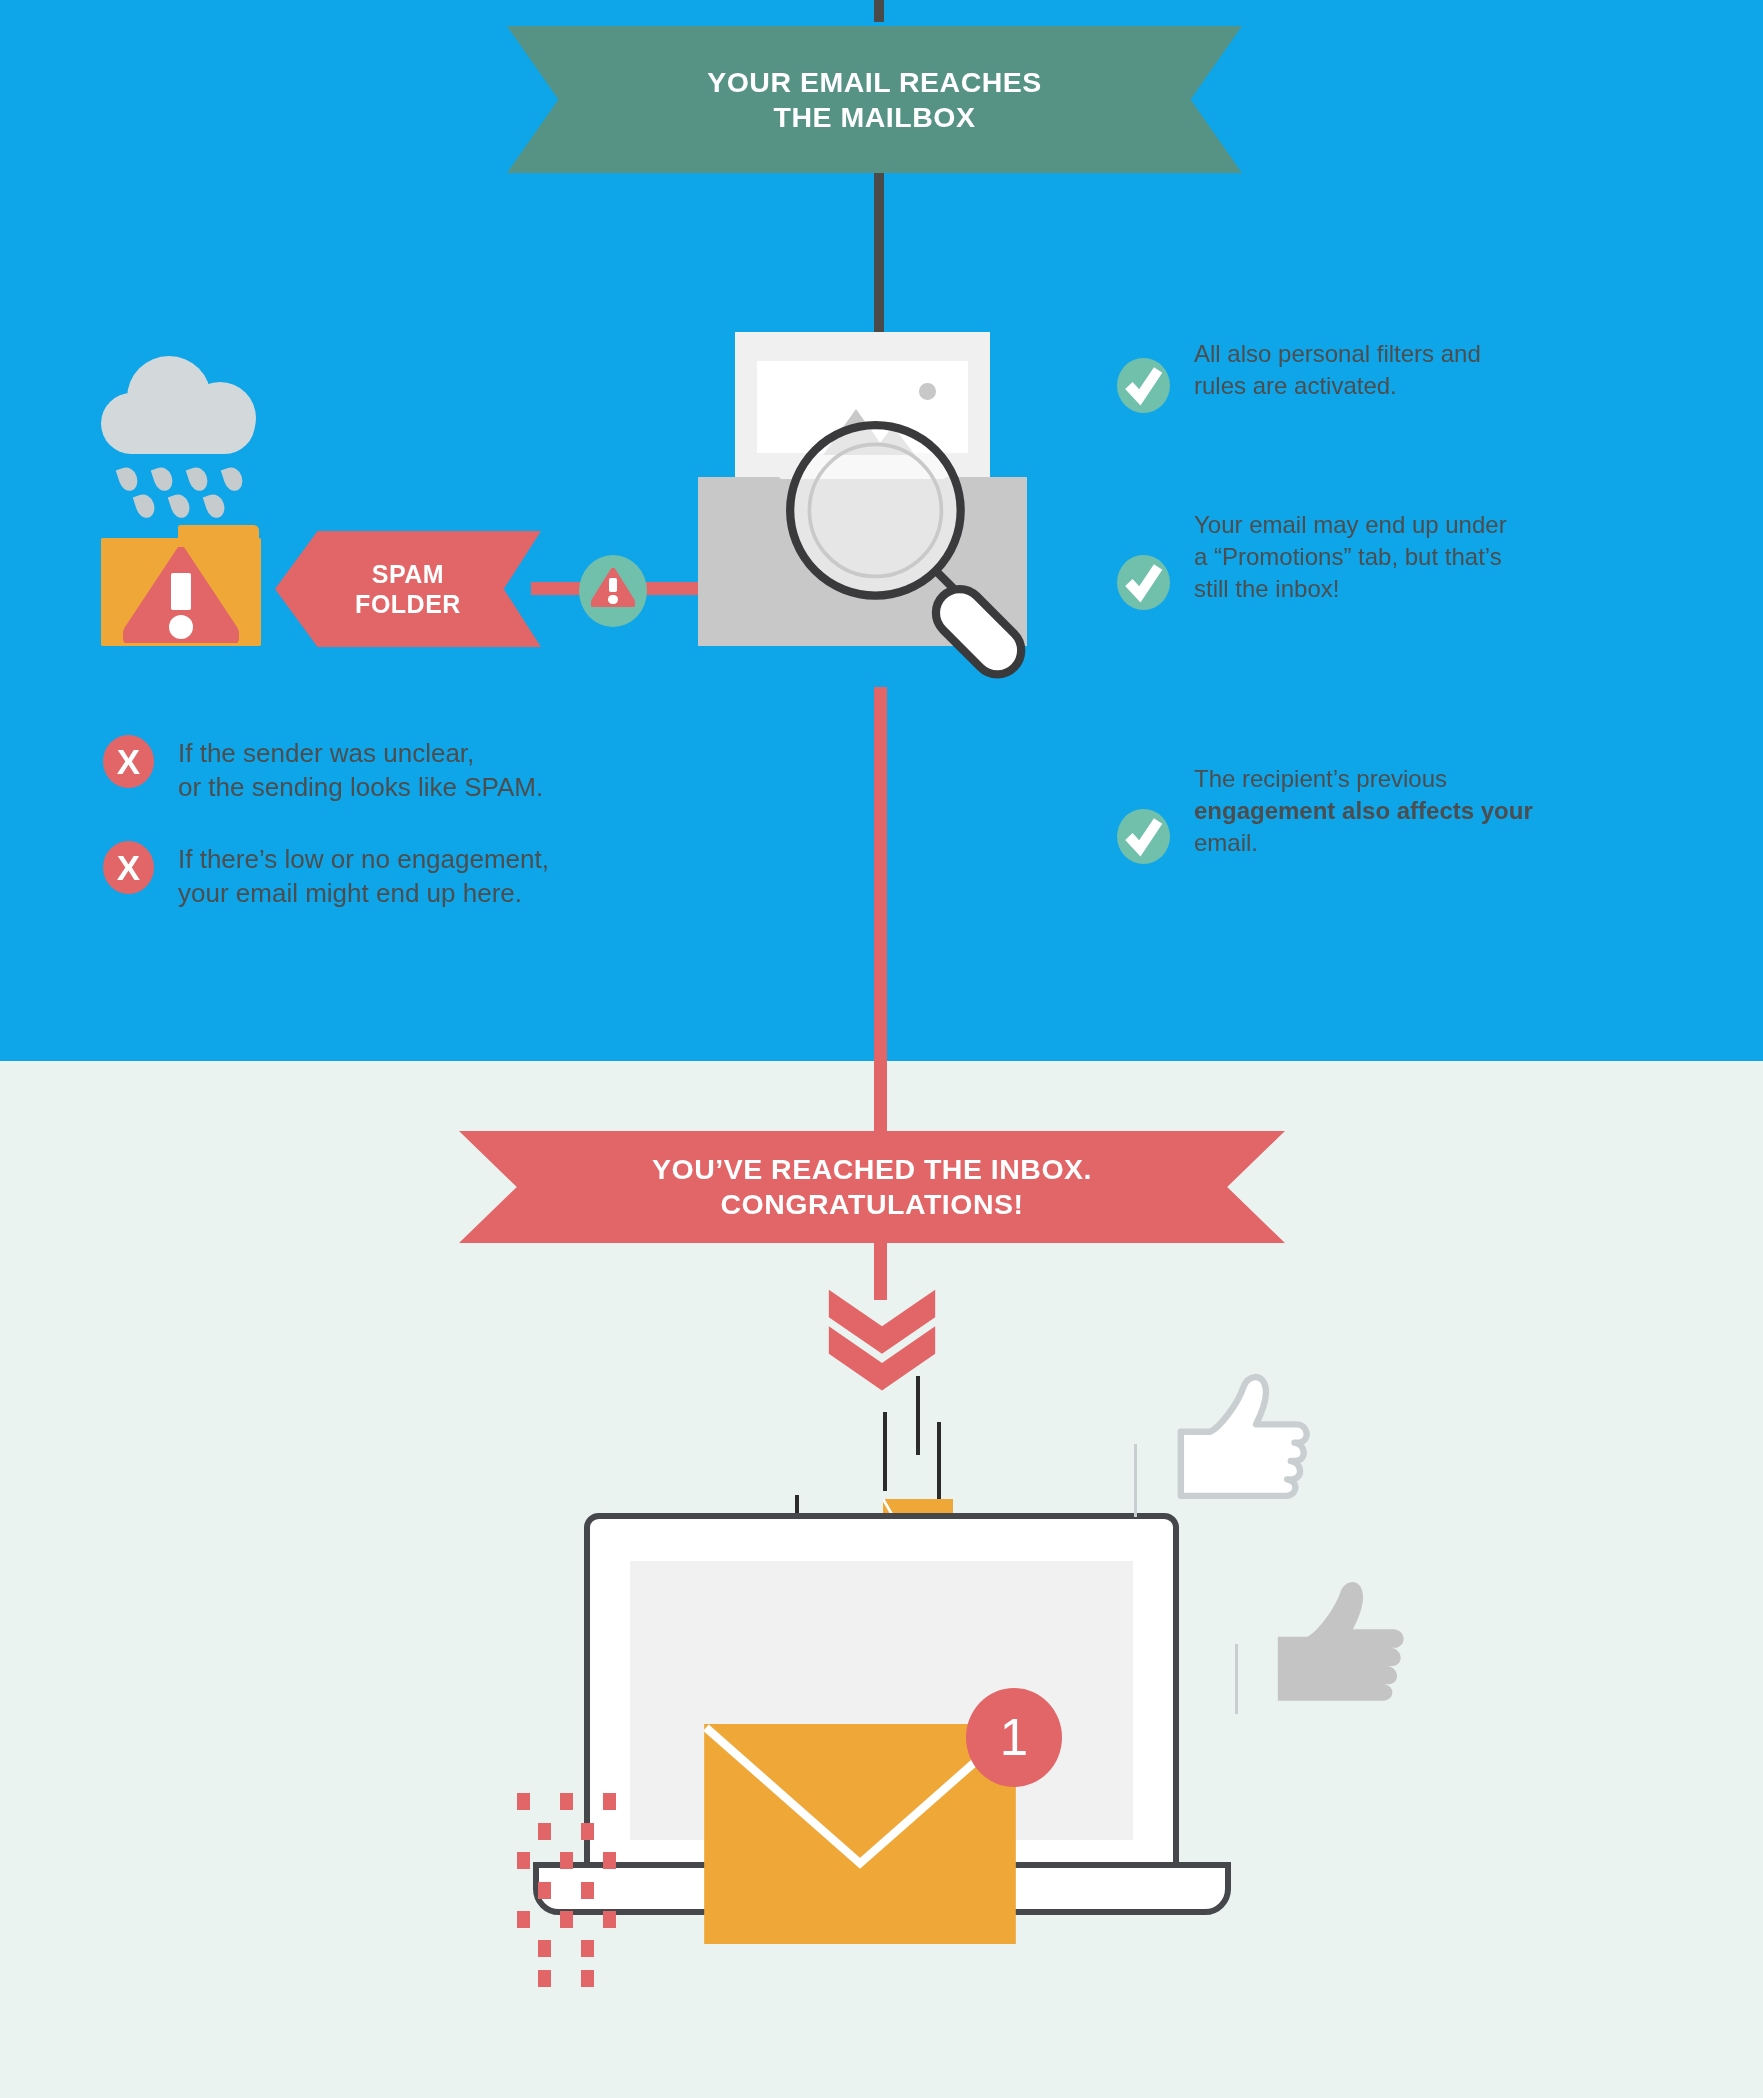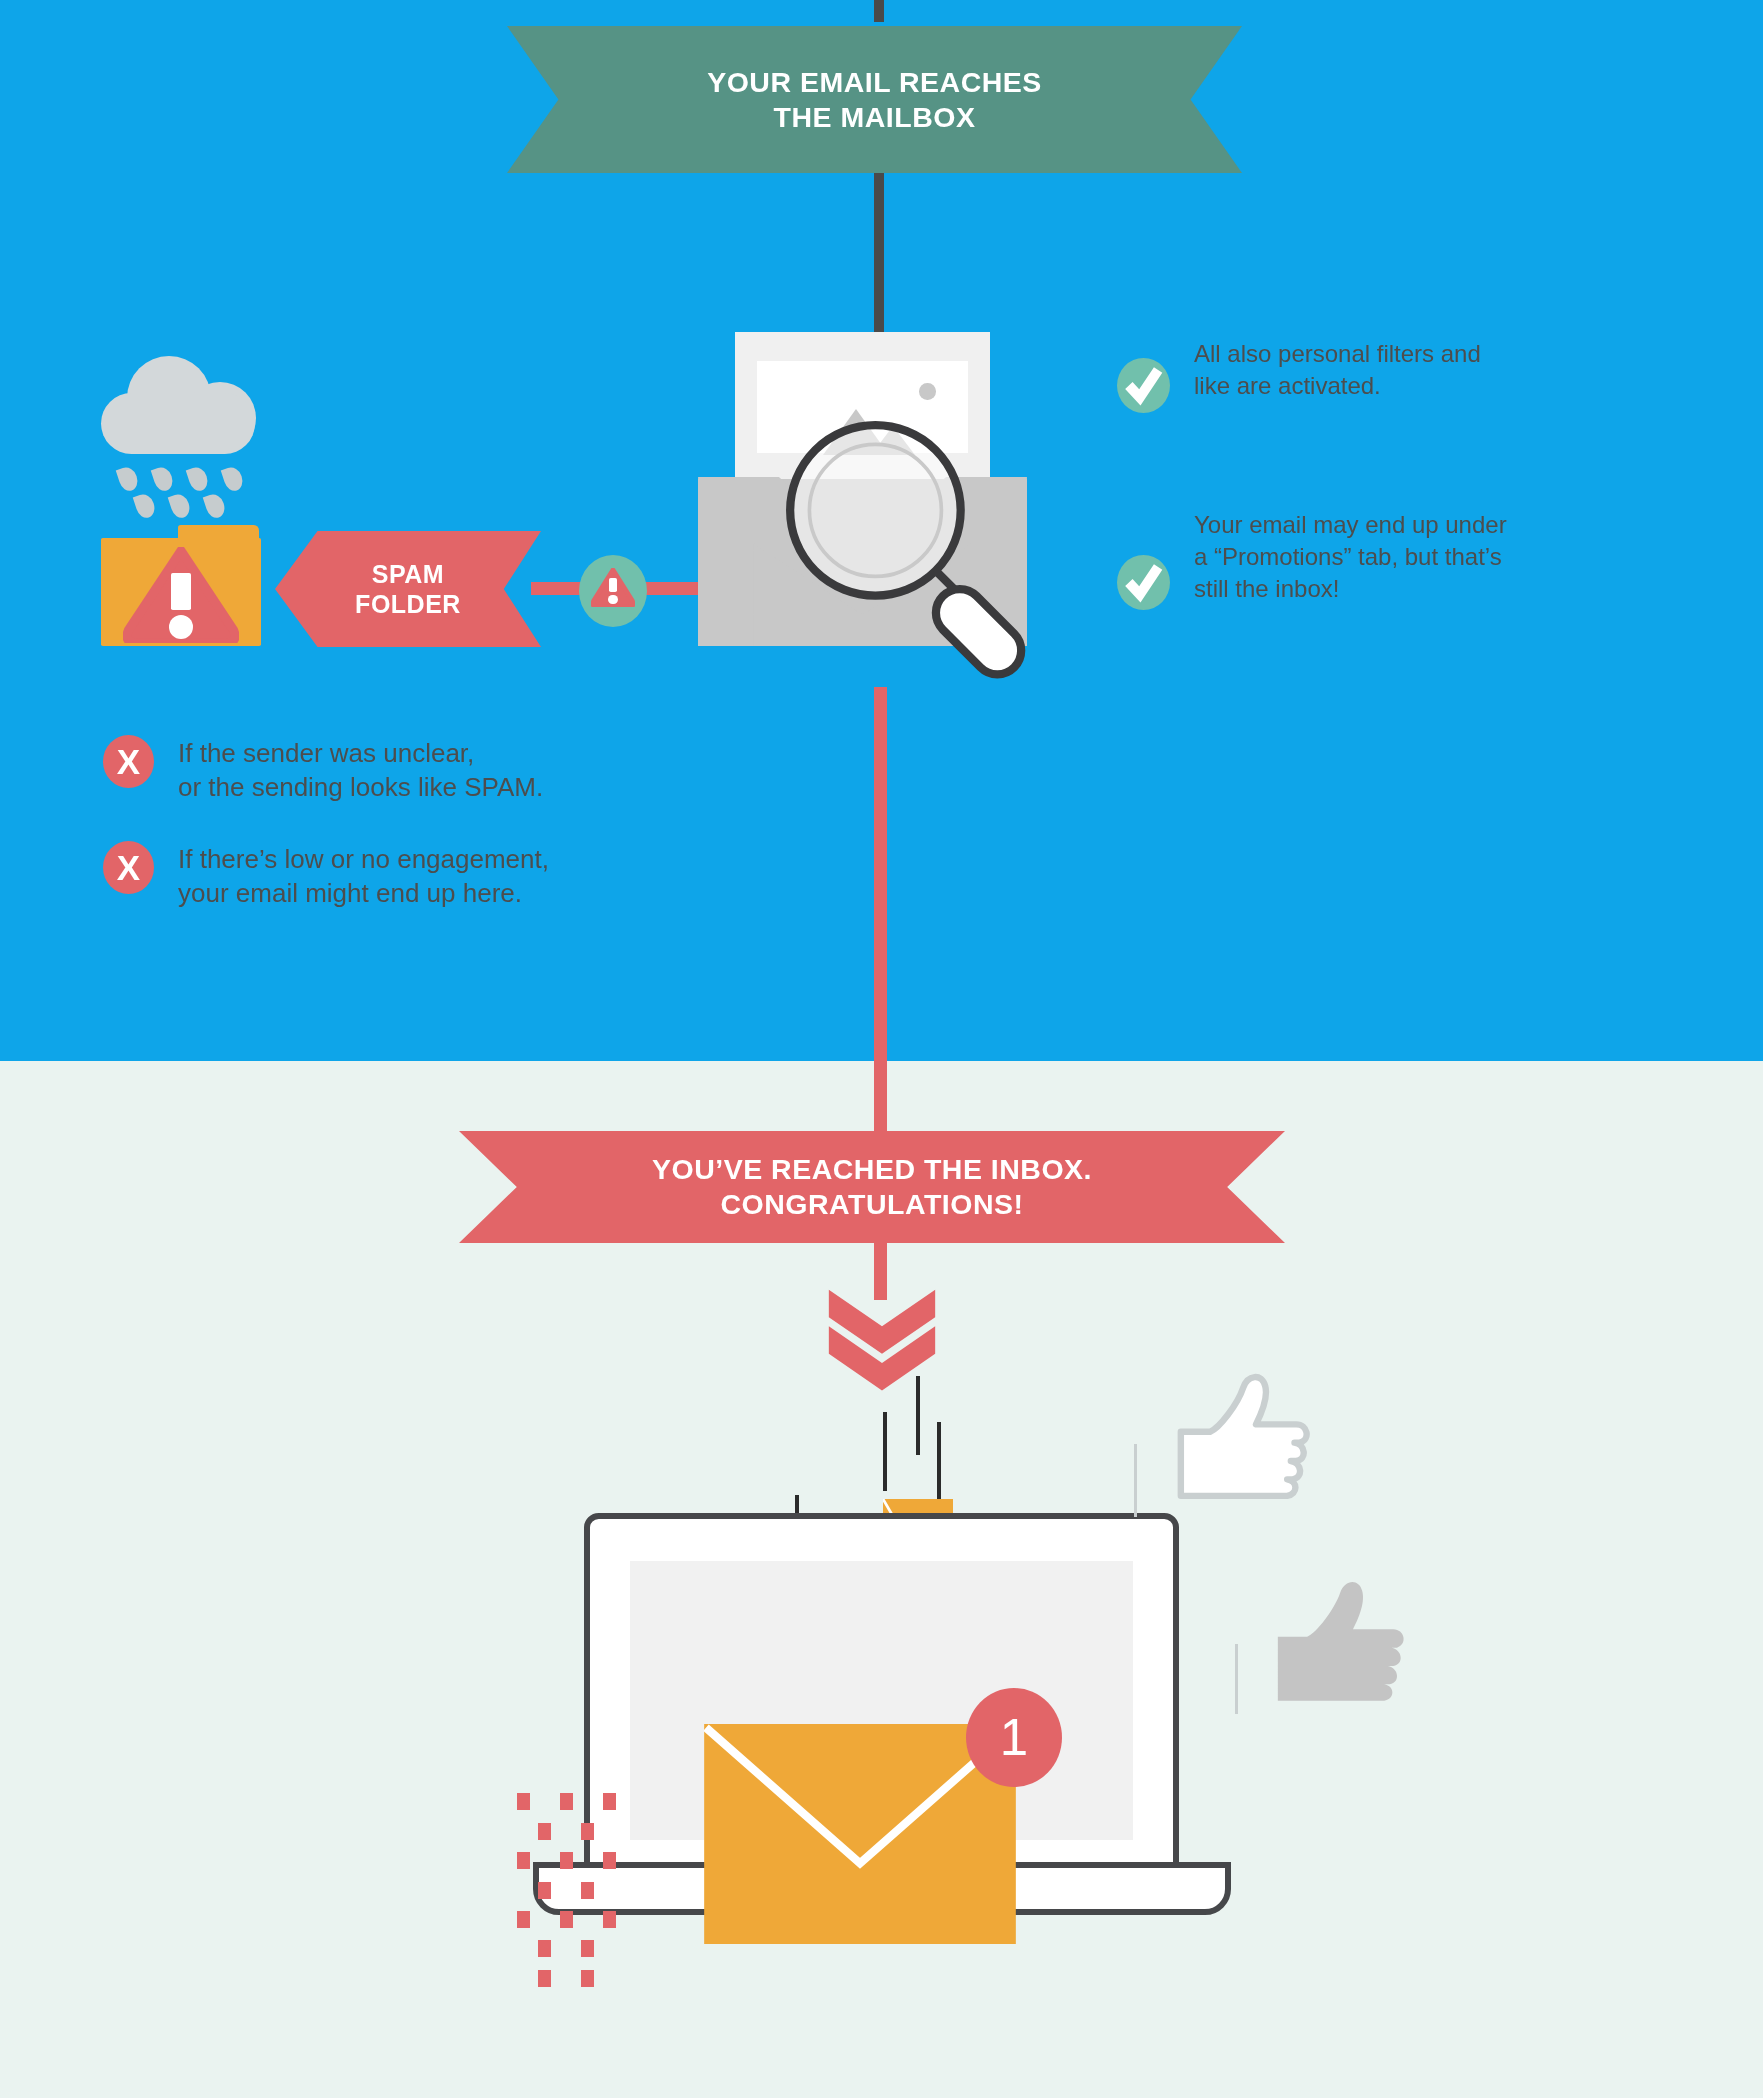--- a/index.html
+++ b/index.html
@@ -257,37 +257,49 @@
   </div>
 
   <div class="bullet-row" style="left:1117px; top:358px; width:588px;">
     <div class="badge badge-check">
       <svg viewBox="0 0 58 60" width="53" height="55" aria-hidden="true">
         <path d="M13 30 L25 43 L45 13" fill="none" stroke="#ffffff" stroke-width="11" stroke-linecap="butt" stroke-linejoin="miter"></path>
       </svg>
     </div>
     <div class="bullet-text" style="margin-left:24px; margin-top:-20px;">
       <div>All also personal filters and</div>
-      <div>like are activated.</div>
+      <div>rules are activated.</div>
     </div>
   </div>
 
   <div class="bullet-row" style="left:1117px; top:516px; width:606px;">
     <div class="badge badge-check" style="margin-top:39px;">
       <svg viewBox="0 0 58 60" width="53" height="55" aria-hidden="true">
         <path d="M13 30 L25 43 L45 13" fill="none" stroke="#ffffff" stroke-width="11" stroke-linecap="butt" stroke-linejoin="miter"></path>
       </svg>
     </div>
     <div class="bullet-text" style="margin-left:24px; margin-top:-7.3px;">
       <div>Your email may end up under</div>
       <div>a “Promotions” tab, but that’s</div>
       <div>still the inbox!</div>
     </div>
   </div>
 
+  <div class="bullet-row" style="left:1117px; top:770px; width:606px;">
+    <div class="badge badge-check" style="margin-top:39px;">
+      <svg viewBox="0 0 58 60" width="53" height="55" aria-hidden="true">
+        <path d="M13 30 L25 43 L45 13" fill="none" stroke="#ffffff" stroke-width="11" stroke-linecap="butt" stroke-linejoin="miter"></path>
+      </svg>
+    </div>
+    <div class="bullet-text" style="margin-left:24px; margin-top:-7.3px;">
+      <div>The recipient’s previous</div>
+      <div style="font-weight:bold;">engagement also affects your</div>
+      <div>email.</div>
+    </div>
+  </div>
 
   <div class="ribbon ribbon-red" style="left:459px; top:1131px; width:826px; height:112px; font-size:28.5px;text-align:center;">
     <div>
       <span>YOU’VE REACHED THE INBOX.</span>
       <span>CONGRATULATIONS!</span>
     </div>
   </div>
 
   <div class="line-vert line-red" style="left:874px; top:1243px; width:13px; height:57px;"></div>
 

